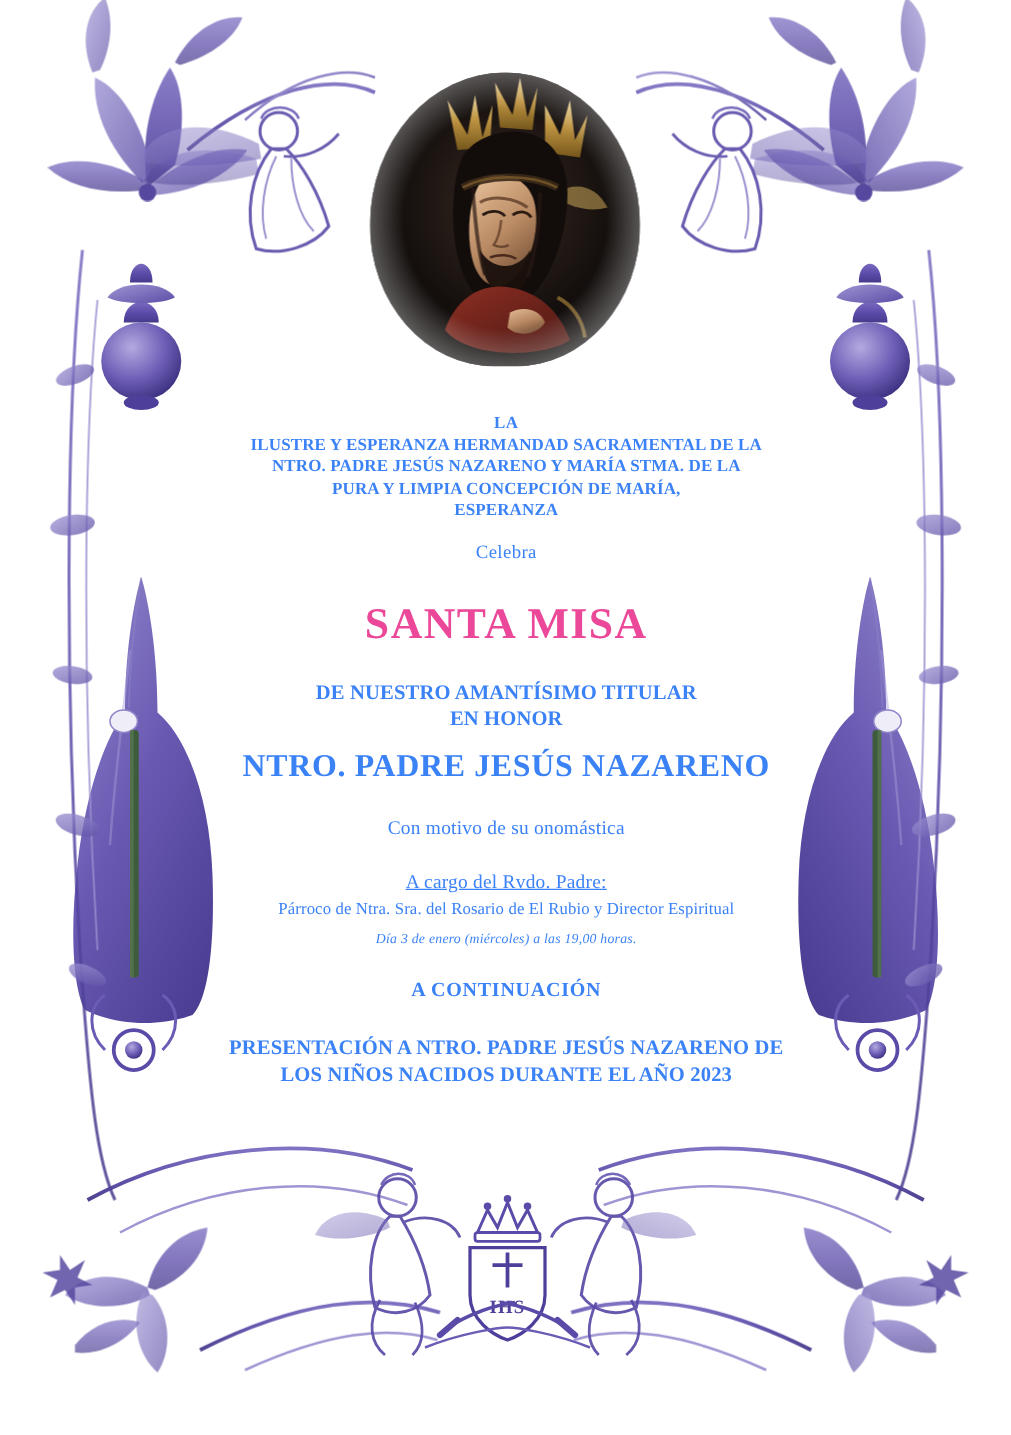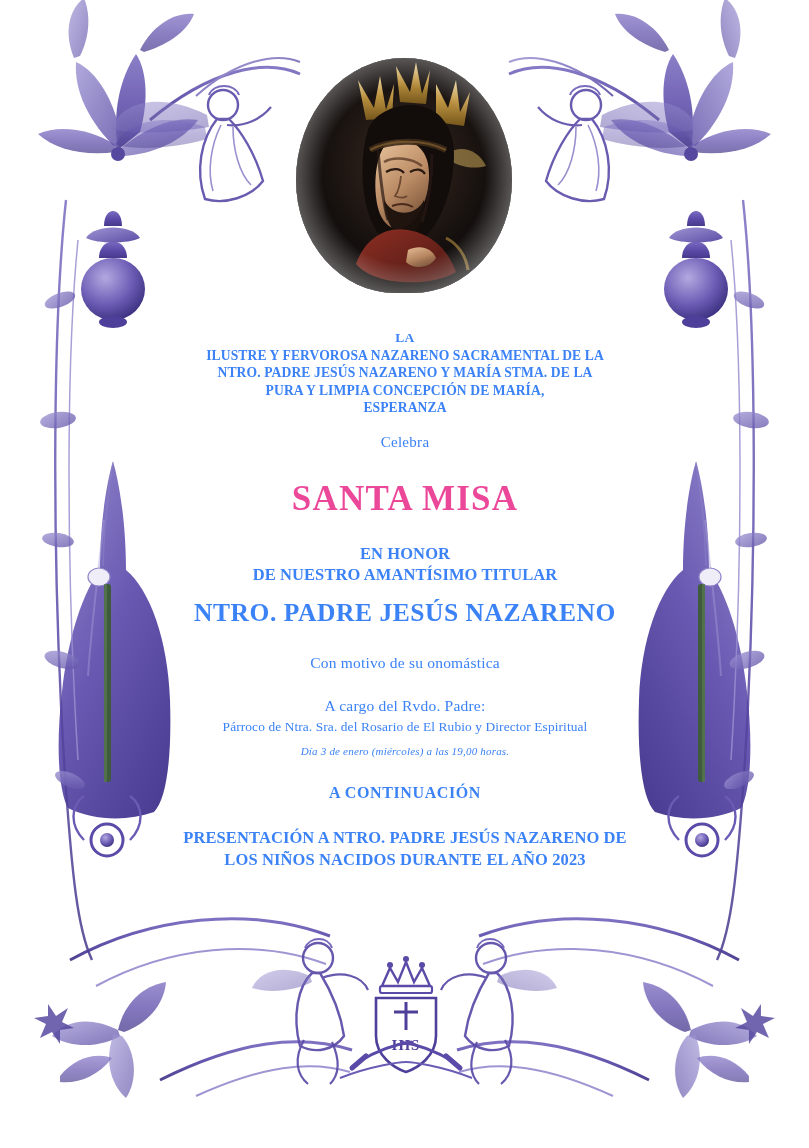--- a/index.html
+++ b/index.html
@@ -102,20 +102,21 @@
   }
   .onomastica {
     font-size: 15.5px;
     margin-top: 26px;
     letter-spacing: .2px;
   }
   .a-cargo {
     font-size: 15.5px;
     margin-top: 25px;
     letter-spacing: .2px;
+    text-decoration: underline;
   }
   .celebrante {
     font-size: 17px;
     font-weight: bold;
     margin-top: 26px;
     letter-spacing: .3px;
   }
   .celebrante-cargo {
     font-size: 13.4px;
     margin-top: 4px;
@@ -462,33 +463,33 @@
       <path d="M150,180 C162,186 170,198 172,212" stroke="#c79b44" stroke-width="3" fill="none" opacity=".55"></path>
     </svg>
     <div class="vignette"></div>
   </div>
 
   <div class="content">
 
     <p class="t line-la">LA</p>
 
     <div class="hermandad">
-      <div class="t">ILUSTRE Y FERVOROSA NAZARENO SACRAMENTAL DE LA</div>
+      <div class="t">ILUSTRE Y ESPERANZA HERMANDAD SACRAMENTAL DE LA</div>
       <div class="t">NTRO. PADRE JESÚS NAZARENO Y MARÍA STMA. DE LA</div>
       <div class="t">PURA Y LIMPIA CONCEPCIÓN DE MARÍA,</div>
       <div class="t">ESPERANZA</div>
     </div>
 
     <p class="t celebra">Celebra</p>
 
     <p class="t santa-misa">SANTA MISA</p>
 
     <div class="en-honor">
+      <div class="t">DE NUESTRO AMANTÍSIMO TITULAR</div>
       <div class="t">EN HONOR</div>
-      <div class="t">DE NUESTRO AMANTÍSIMO TITULAR</div>
     </div>
 
     <p class="t titular">NTRO. PADRE JESÚS NAZARENO</p>
 
     <p class="t onomastica">Con motivo de su onomástica</p>
 
     <p class="t a-cargo">A cargo del Rvdo. Padre:</p>
 
     <p class="t celebrante-cargo">Párroco de Ntra. Sra. del Rosario de El Rubio y Director Espiritual</p>
 

